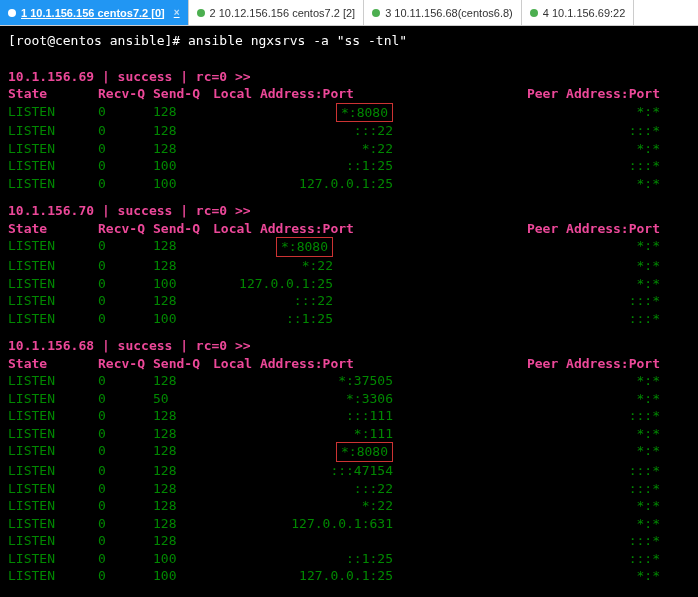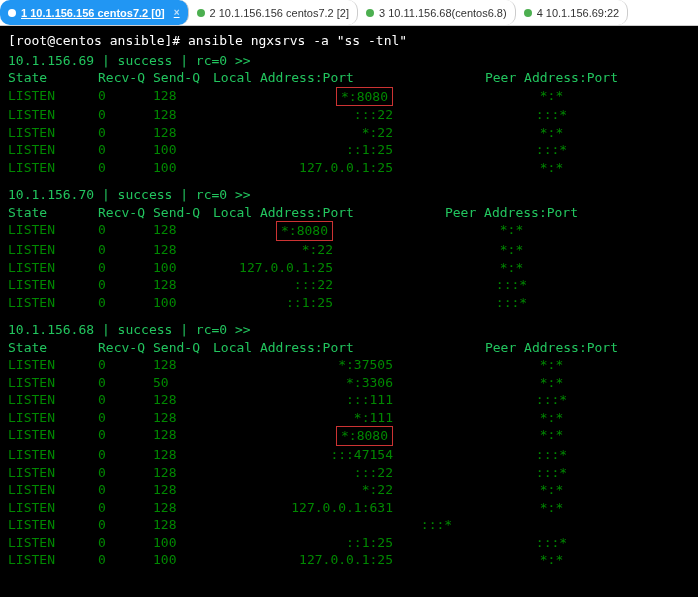--- a/index.html
+++ b/index.html
@@ -20,21 +20,20 @@
     .tab {
       display: flex;
       align-items: center;
       padding: 0 8px;
       border-right: 1px solid #ccc;
       font-size: 11px;
       color: #333;
       gap: 5px;
       cursor: pointer;
       font-family: Arial, sans-serif;
-      border-radius: 10px;
     }
     .tab.active {
       background: #2196F3;
       color: #fff;
       font-weight: bold;
       text-decoration: underline;
     }
     .dot {
       width: 8px;
       height: 8px;
@@ -45,52 +44,52 @@
     .close-x {
       margin-left: 4px;
       font-size: 10px;
       color: rgba(255,255,255,0.7);
     }
     .terminal {
       padding: 6px 8px;
       color: #008800;
       line-height: 1.35;
     }
-    .prompt-line { color: #fff; margin-bottom: 2px; }
-    .header-line { color: #22c55e; }
+    .prompt-line { color: #fff; margin-bottom: 18px; }
+    .header-line { color: #ec4899; font-weight: bold; }
     .row {
       display: flex;
       white-space: pre;
     }
     .c-state { width: 90px; }
     .c-recvq { width: 55px; }
     .c-sendq { width: 60px; }
     .c-local { width: 230px; text-align: right; padding-right: 50px; }
     .c-local-2 { width: 150px; text-align: right; padding-right: 30px; }
-    .c-peer { flex: 1; text-align: center; padding-right: 30px; }
+    .c-peer { flex: 1; text-align: right; padding-right: 30px; }
     .highlight-box {
       border: 1px solid #cc3333;
       padding: 0 4px;
       display: inline-block;
       text-align: right;
     }
     .section { margin-bottom: 10px; }
   </style>
 </head>
 <body>
 
 <div class="tab-bar" id="tab-bar">
     <div class="tab active">
       <span class="dot"></span>
       <span>1 10.1.156.156 centos7.2 [0]</span>
       <span class="close-x">×</span>
     </div>
     <div class="tab">
       <span class="dot"></span>
-      <span>2 10.1.156.156 centos7.2 [2]</span>
+      <span>2 10.12.156.156 centos7.2 [2]</span>
     </div>
     <div class="tab">
       <span class="dot"></span>
       <span>3 10.11.156.68(centos6.8)</span>
     </div>
     <div class="tab">
       <span class="dot"></span>
       <span>4 10.1.156.69:22</span>
     </div>
   </div>

